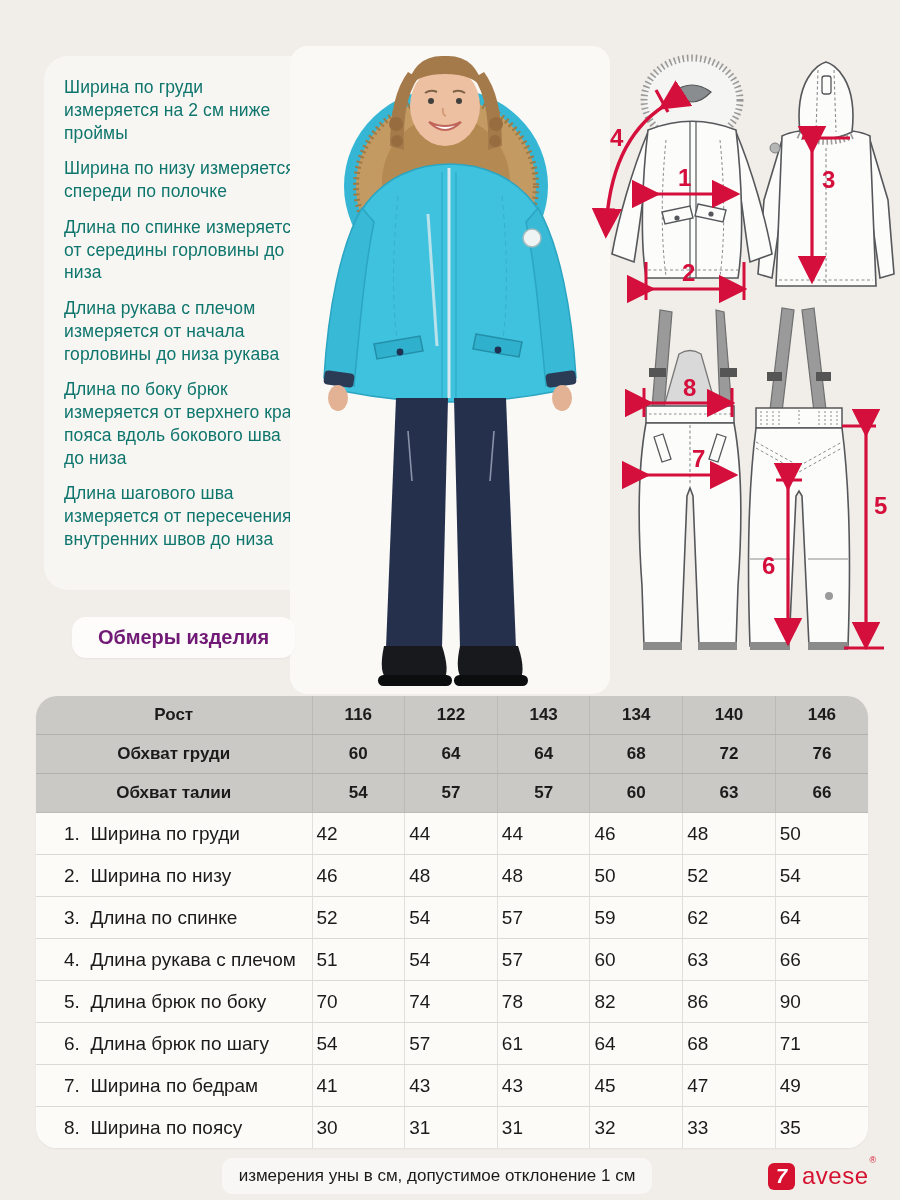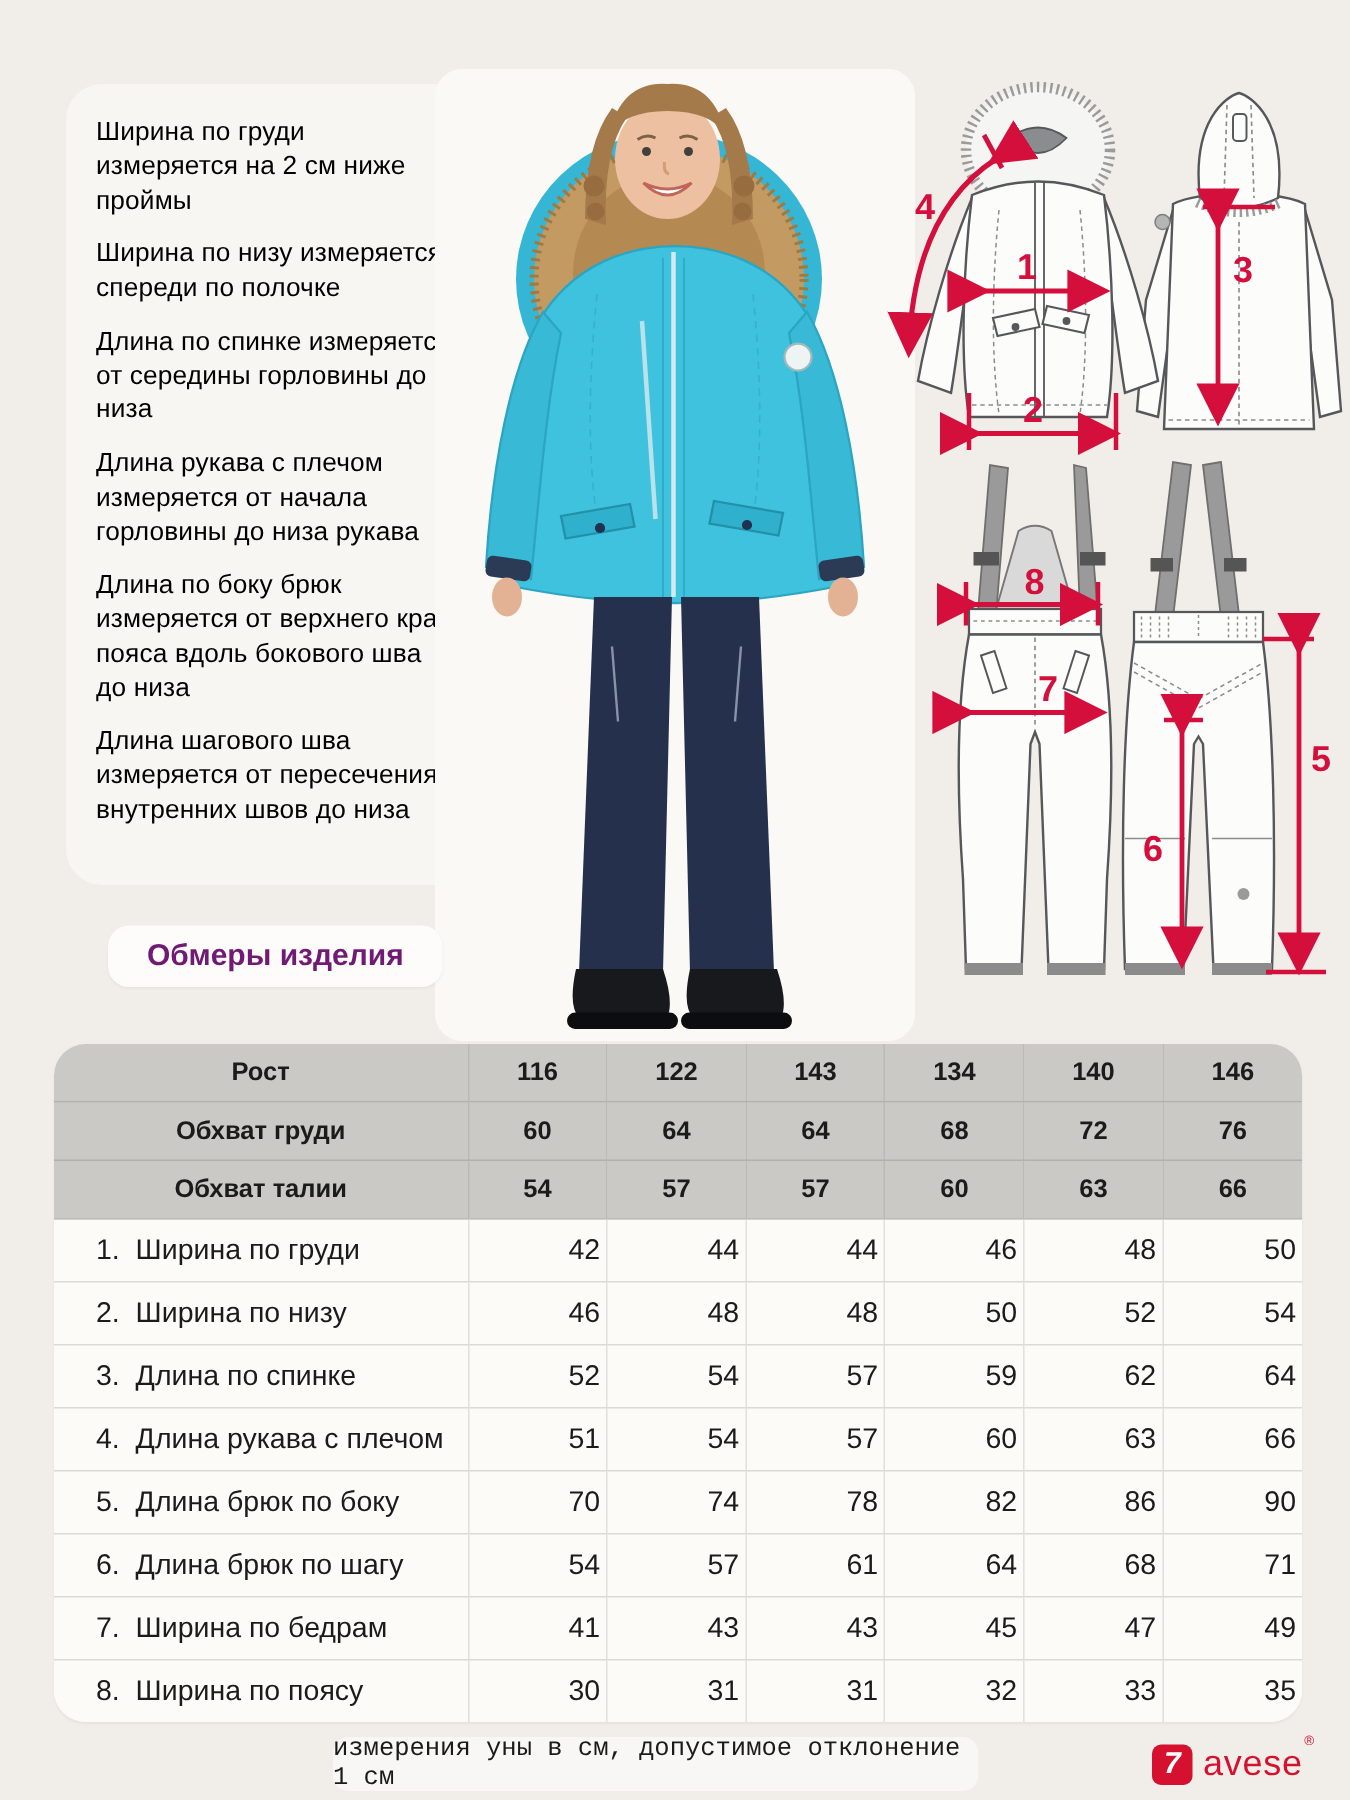--- a/index.html
+++ b/index.html
@@ -7,21 +7,21 @@
     position:relative;width:900px;height:1200px;overflow:hidden;
     background:#f1eee9;font-family:"Liberation Sans",sans-serif;color:#161616;
   }
   
   .info-box{
     position:absolute;left:44px;top:56px;width:270px;height:534px;
     background:#f8f6f2;border-radius:24px;box-sizing:border-box;
     padding:20px 12px 16px 20px;
   }
   .info-box p{
-    margin:0 0 13px 0;font-size:17.5px;line-height:1.3;color:#000000;
+    margin:0 0 13px 0;font-size:17.5px;line-height:1.3;color:#0f766e;
     letter-spacing:.1px;
   }
   
   .photo{position:absolute;left:278px;top:46px;width:345px;height:655px;}
   
   .diag-jacket{position:absolute;left:586px;top:48px;width:314px;height:268px;}
   .diag-pants{position:absolute;left:586px;top:296px;width:314px;height:390px;}
   
   .heading{
     position:absolute;left:72px;top:617px;background:#fdfcfa;border-radius:14px;
@@ -37,31 +37,31 @@
   table.sizes col.lblcol{width:276px;}
   table.sizes thead th{
     background:#cac9c6;font-weight:bold;font-size:17px;color:#1b1b1b;
     padding:9px 4px;border-bottom:1px solid #b2b0ad;border-right:1px solid #bcbab7;
     text-align:center;
   }
   table.sizes thead tr:last-child th{border-bottom:1px solid #bcbab7;}
   table.sizes thead th:last-child{border-right:none;}
   table.sizes tbody td{
     background:#fcfbf8;font-size:19px;color:#1b1b1b;padding:9.5px 4px;
-    border-bottom:1px solid #dcdad6;border-right:1px solid #e2e0dc;text-align:right;
+    border-bottom:1px solid #dcdad6;border-right:1px solid #e2e0dc;text-align:left;
   }
   table.sizes tbody td:last-child{border-right:none;}
   table.sizes tbody tr:last-child td{border-bottom:none;}
   table.sizes tbody td.lbl{text-align:left;padding-left:28px;}
   
   .footnote{
     position:absolute;left:222px;top:1158px;width:430px;height:36px;
     background:rgba(255,255,255,.55);border-radius:10px;
     display:flex;align-items:center;justify-content:center;
-    font-size:17px;color:#1a1a1a;font-family:Liberation Mono, monospace;
+    font-size:17px;color:#1a1a1a;
   }
   .logo{
     position:absolute;left:768px;top:1158px;height:36px;
     display:flex;align-items:center;gap:7px;
   }
   .logo .mark{
     width:27px;height:27px;border-radius:6px;background:#d5112f;color:#fff;
     display:flex;align-items:center;justify-content:center;
     font-weight:bold;font-size:20px;font-style:italic;line-height:1;
   }

